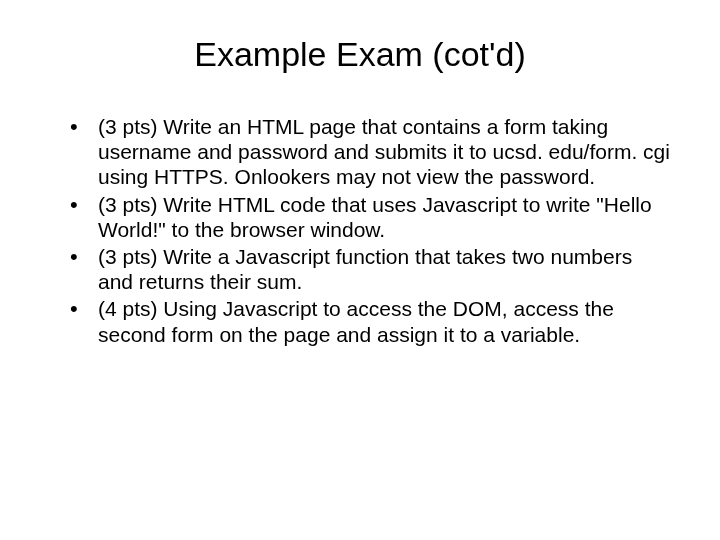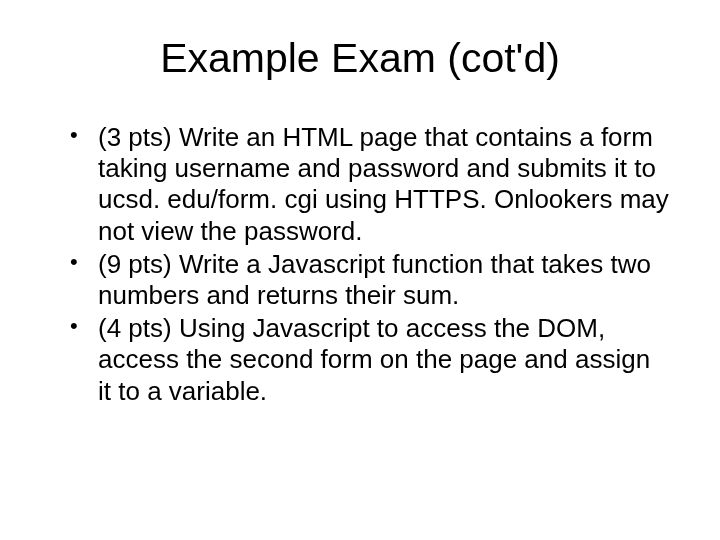--- a/index.html
+++ b/index.html
@@ -9,47 +9,48 @@
     }
     body {
       width: 720px;
       height: 540px;
       background: #ffffff;
       font-family: Arial, Helvetica, sans-serif;
       color: #000000;
       padding: 30px 50px;
     }
     .slide-title {
-      font-size: 41px;
+      font-size: 34px;
       font-weight: normal;
       text-align: center;
       margin-bottom: 40px;
       margin-top: 5px;
     }
     .bullet-list {
       list-style: none;
       padding-left: 20px;
     }
     .bullet-item {
-      font-size: 26px;
+      font-size: 21px;
       line-height: 1.2;
       margin-bottom: 2px;
       position: relative;
       padding-left: 28px;
     }
     .bullet-item::before {
       content: "•";
       position: absolute;
       left: 0;
       top: 0;
       font-size: 22px;
     }
   </style>
 </head>
 <body>
 
 <h1 class="slide-title">Example Exam (cot'd)</h1>
 
 <ul class="bullet-list">
   <li class="bullet-item">(3 pts) Write an HTML page that contains a form taking username and password and submits it to ucsd. edu/form. cgi using HTTPS. Onlookers may not view the password.</li>
-  <li class="bullet-item">(9 pts) Write a Javascript function that takes two numbers and returns their sum.</li>
+  <li class="bullet-item">(3 pts) Write HTML code that uses Javascript to write "Hello World!" to the browser window.</li>
+  <li class="bullet-item">(3 pts) Write a Javascript function that takes two numbers and returns their sum.</li>
   <li class="bullet-item">(4 pts) Using Javascript to access the DOM, access the second form on the page and assign it to a variable.</li>
 </ul>
 
 </body></html>

